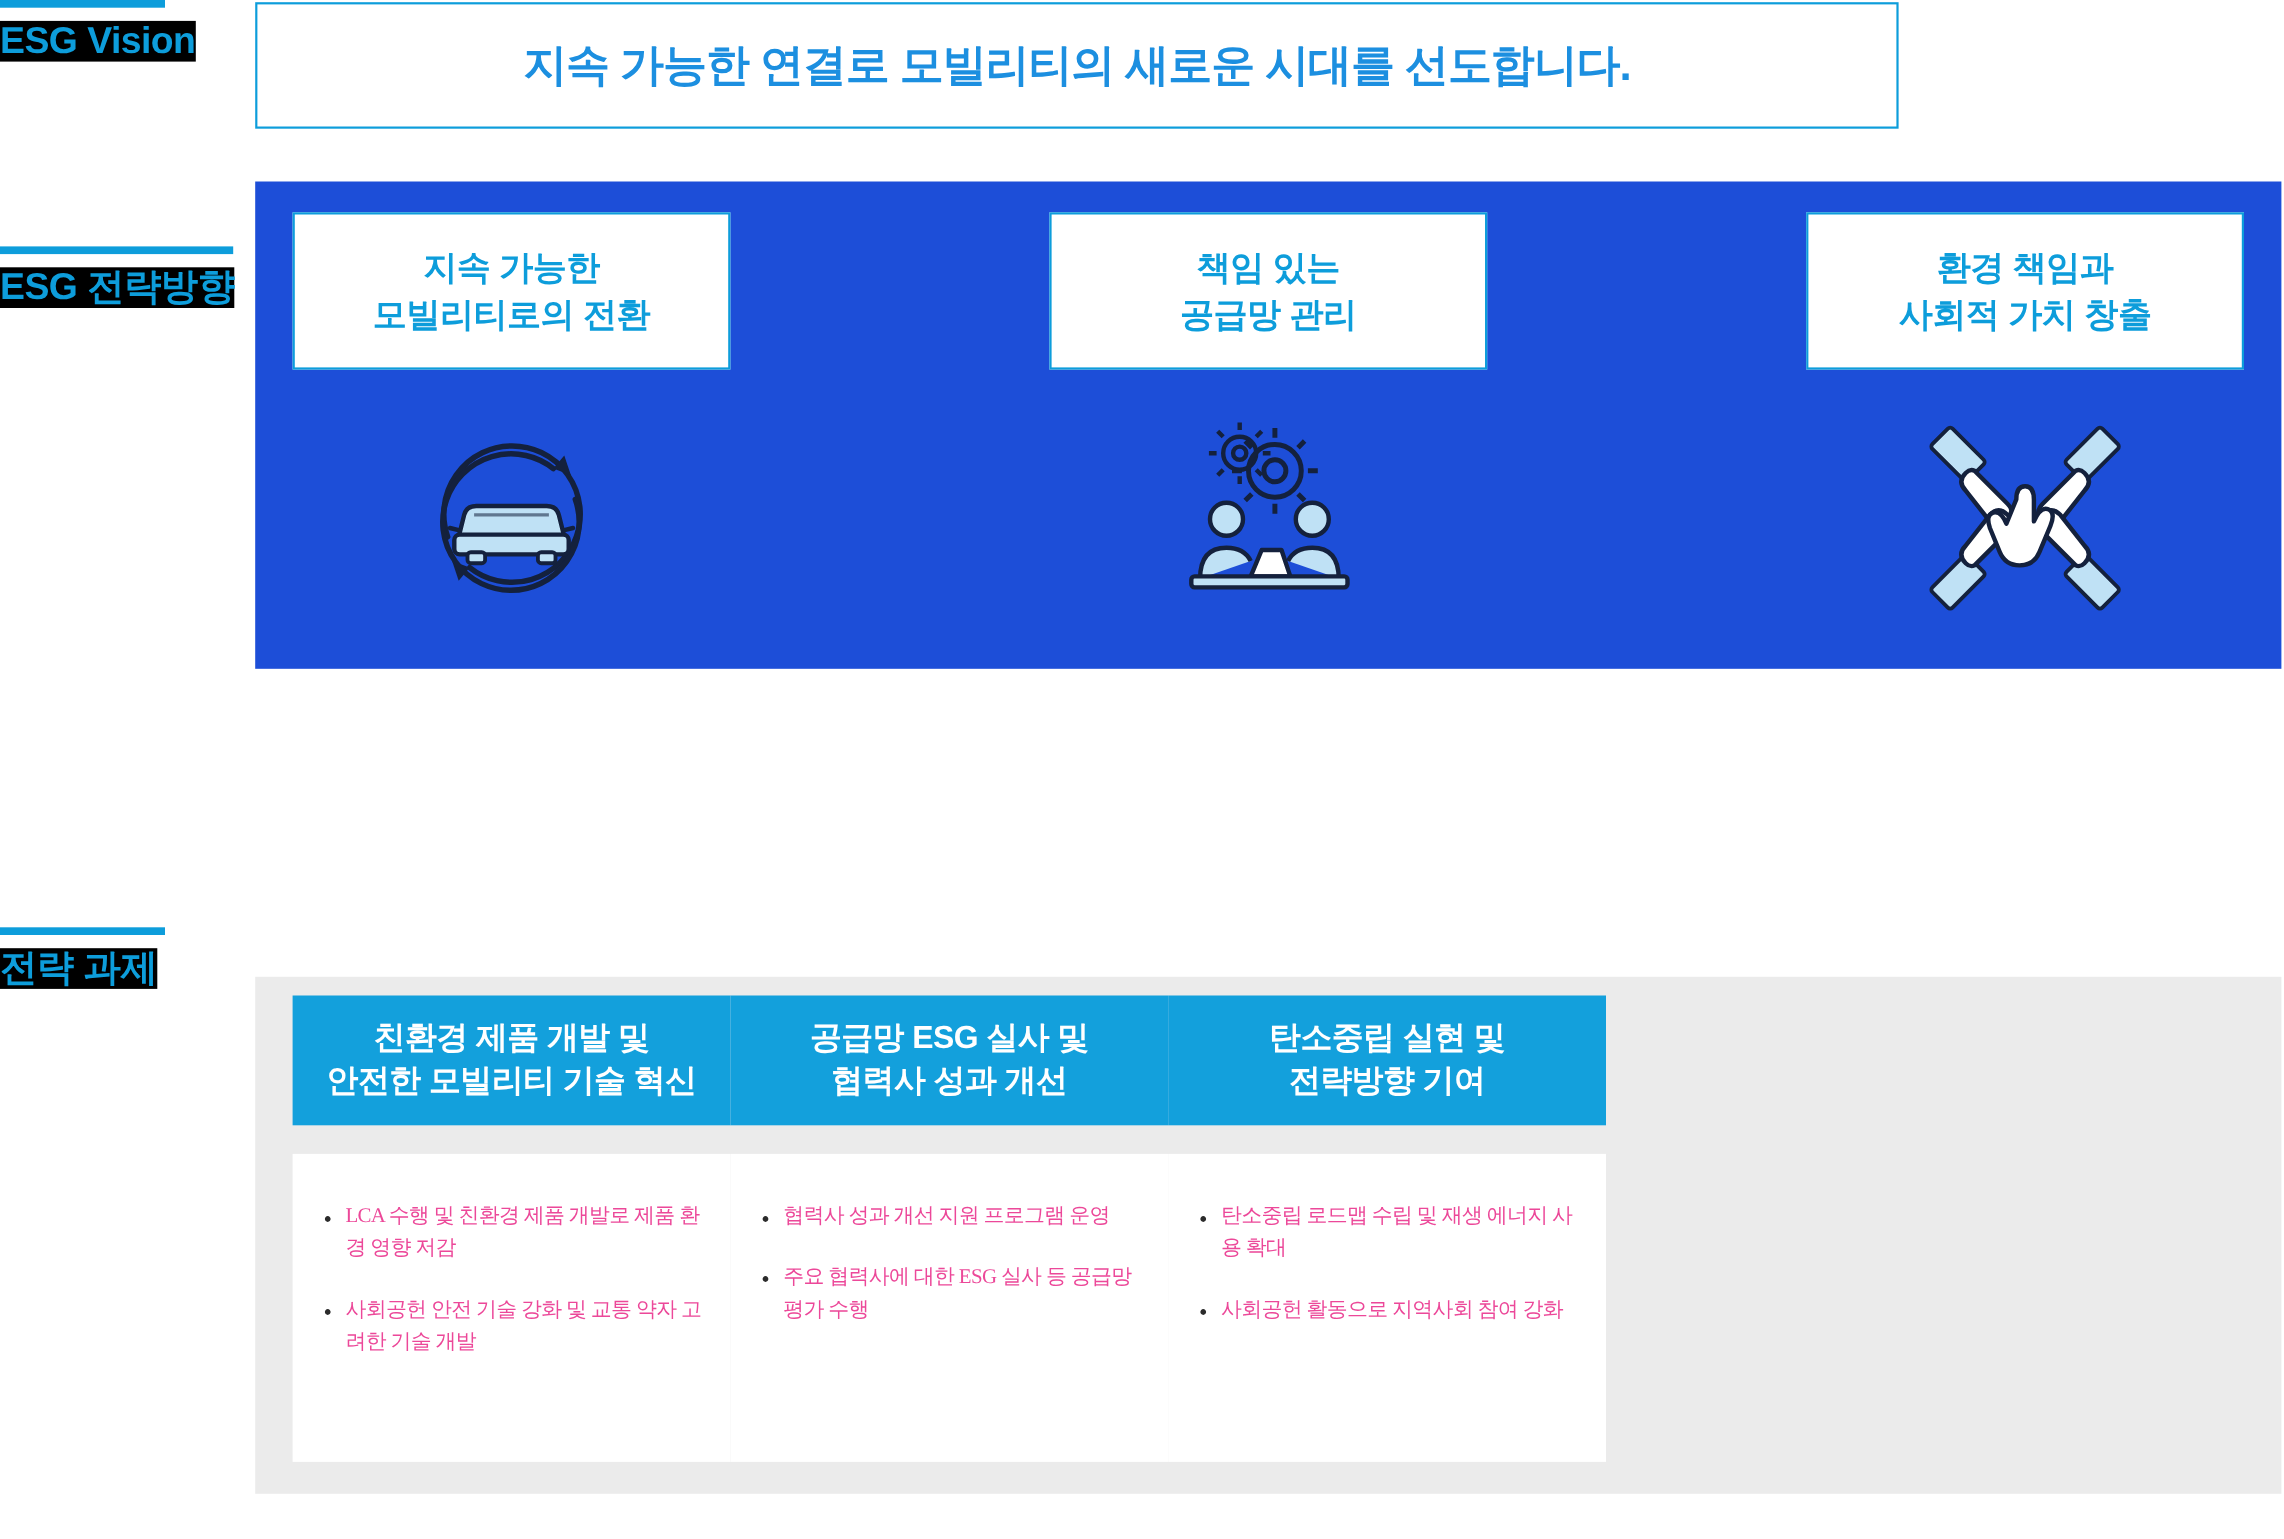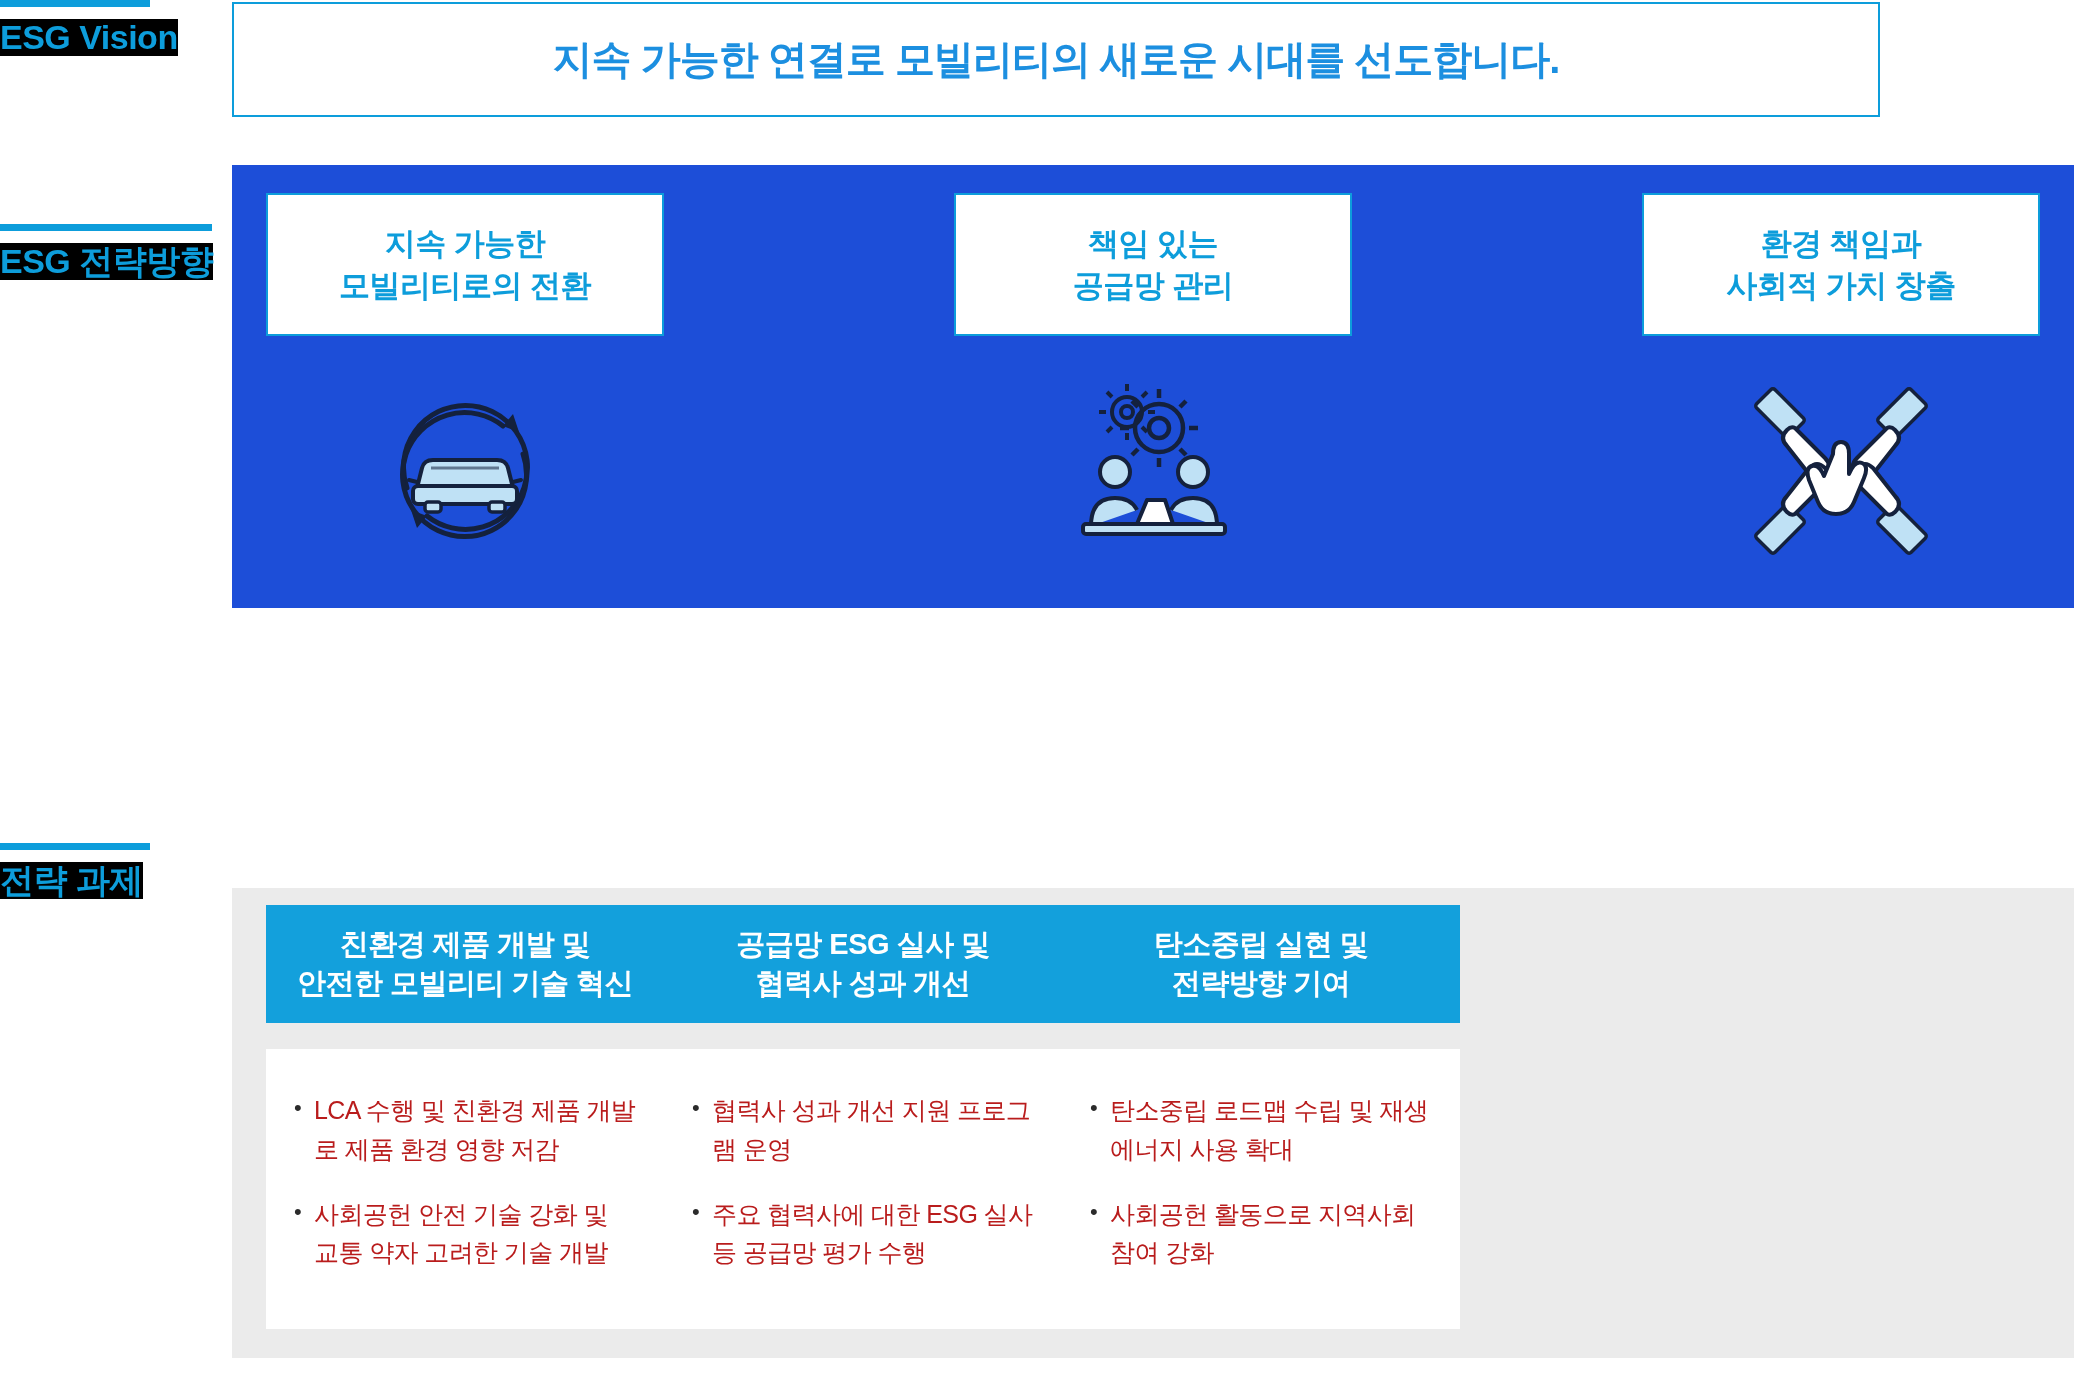--- a/index.html
+++ b/index.html
@@ -47,21 +47,21 @@
 
   #rail-vision   { top: 0px; }
   #rail-strategy { top: 224px; }
   #rail-tasks    { top: 843px; }
 
   
   #vision-box {
     position: absolute;
     left: 232px;
     top: 2px;
-    width: 1648px;
+    width: 1494px;
     height: 115px;
     border: 2px solid #0d9ddb;
     box-sizing: border-box;
     display: flex;
     align-items: center;
     justify-content: center;
     background: #ffffff;
   }
   #vision-text {
     font-size: 40px;
@@ -166,24 +166,25 @@
   }
   .task-bullets {
     list-style: none;
     margin: 0;
     padding: 0;
   }
   .task-bullets li {
     position: relative;
     padding-left: 22px;
     margin-bottom: 26px;
-    font-size: 25px;
+    font-size: 19px;
     line-height: 1.55;
-    color: #b91c1c;
+    color: #ec4899;
     letter-spacing: -0.6px;
+    font-family: Liberation Serif, serif;
   }
   .task-bullets li:last-child { margin-bottom: 0; }
   .task-bullets li::before {
     content: "\2022";
     position: absolute;
     left: 2px;
     top: 0;
     color: #2b2b2b;
     font-size: 22px;
   }

